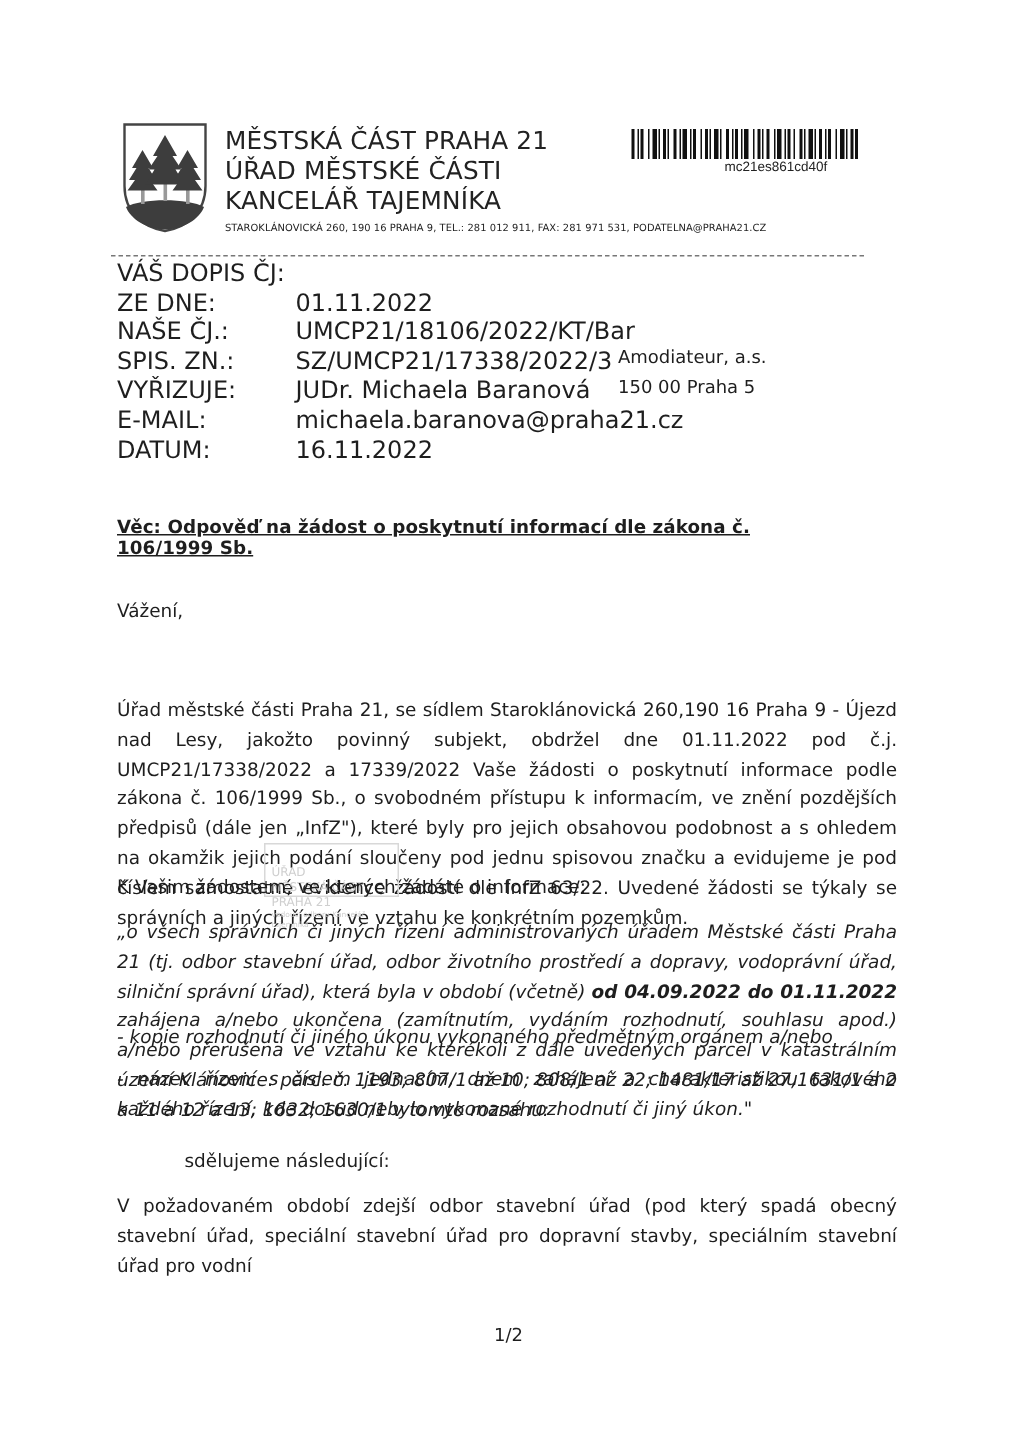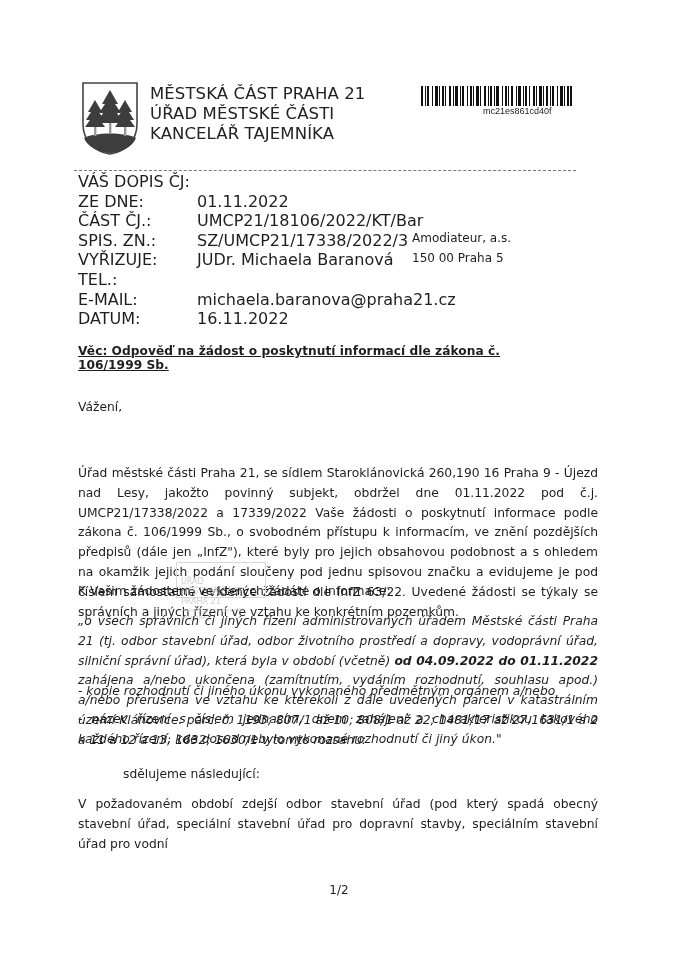--- a/index.html
+++ b/index.html
@@ -44,20 +44,21 @@
     <rect x="44" y="44" width="2.4" height="12" fill="#999"></rect>
     <path d="M15 20 L8 32 L11 32 L6 40 L10 40 L5 47 L25 47 L20 40 L24 40 L19 32 L22 32 Z" fill="#3d3d3d"></path>
     <path d="M30 10 L22 24 L25 24 L19 33 L23 33 L17 43 L43 43 L37 33 L41 33 L35 24 L38 24 Z" fill="#3d3d3d"></path>
     <path d="M45 20 L38 32 L41 32 L36 40 L40 40 L35 47 L55 47 L50 40 L54 40 L49 32 L52 32 Z" fill="#3d3d3d"></path>
   </svg>
 
   <div class="org">
     <div class="line">MĚSTSKÁ ČÁST PRAHA 21</div>
     <div class="line">ÚŘAD MĚSTSKÉ ČÁSTI</div>
     <div class="line">KANCELÁŘ TAJEMNÍKA</div>
+    <div class="addr">STAROKLÁNOVICKÁ 260, 190 16  PRAHA 9, TEL.: 281 012 911, FAX: 281 971 531, PODATELNA@PRAHA21.CZ</div>
   </div>
 
   <div class="barcode">
     <span style="width:2px;margin-right:2px"></span>
       <span style="width:1px;margin-right:1px"></span>
       <span style="width:2px;margin-right:3px"></span>
       <span style="width:1px;margin-right:2px"></span>
       <span style="width:3px;margin-right:1px"></span>
       <span style="width:1px;margin-right:2px"></span>
       <span style="width:2px;margin-right:1px"></span>
@@ -106,34 +107,30 @@
   <div class="meta">
     <div class="row">
         <span class="lbl">VÁŠ DOPIS ČJ:</span>
         <span></span>
       </div>
     <div class="row">
         <span class="lbl">ZE DNE:</span>
         <span>01.11.2022</span>
       </div>
     <div class="row">
-        <span class="lbl">ČÁST ČJ.:</span>
+        <span class="lbl">NAŠE ČJ.:</span>
         <span>UMCP21/18106/2022/KT/Bar</span>
       </div>
     <div class="row">
         <span class="lbl">SPIS. ZN.:</span>
         <span>SZ/UMCP21/17338/2022/3</span>
       </div>
     <div class="row">
         <span class="lbl">VYŘIZUJE:</span>
         <span>JUDr. Michaela Baranová</span>
-      </div>
-    <div class="row">
-        <span class="lbl">TEL.:</span>
-        <span></span>
       </div>
     <div class="row">
         <span class="lbl">E-MAIL:</span>
         <span>michaela.baranova@praha21.cz</span>
       </div>
     <div class="row">
         <span class="lbl">DATUM:</span>
         <span>16.11.2022</span>
       </div>
   </div>

